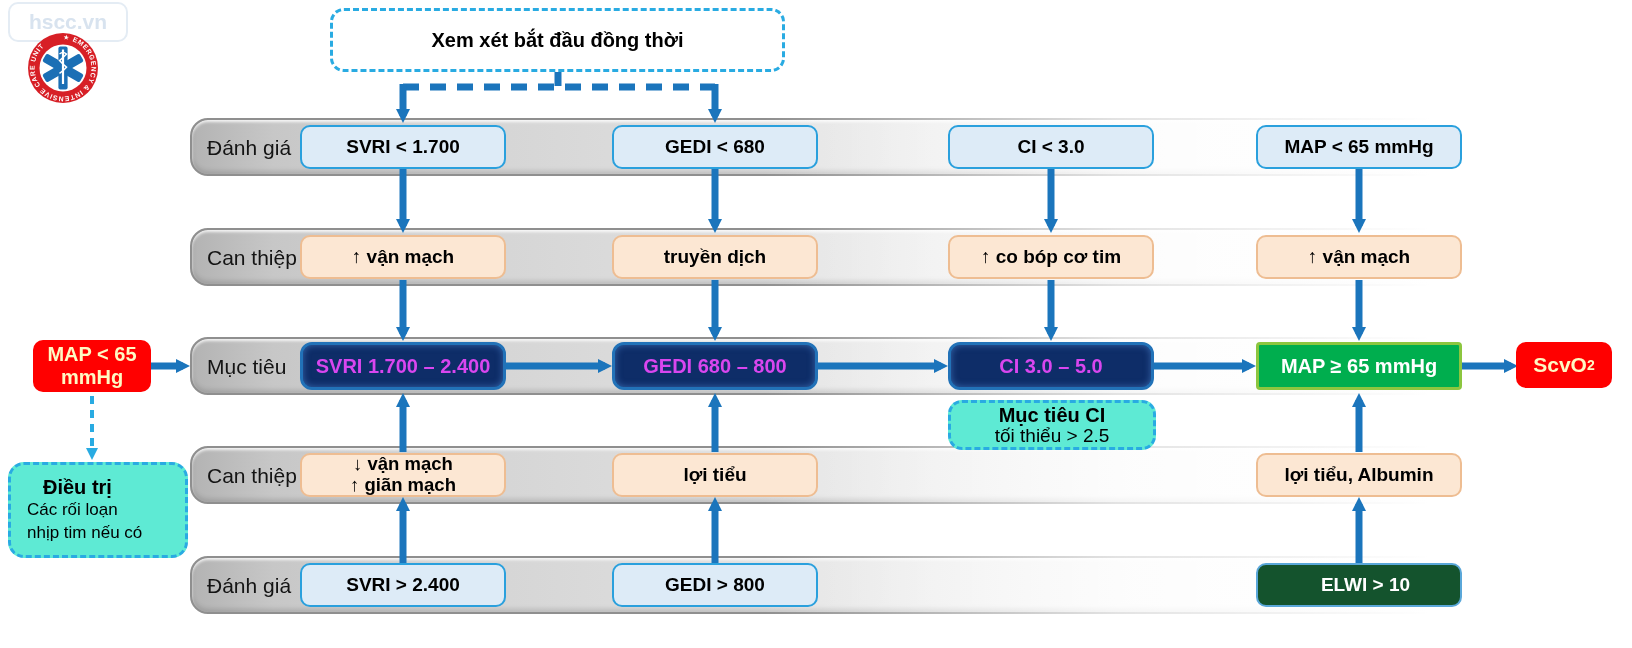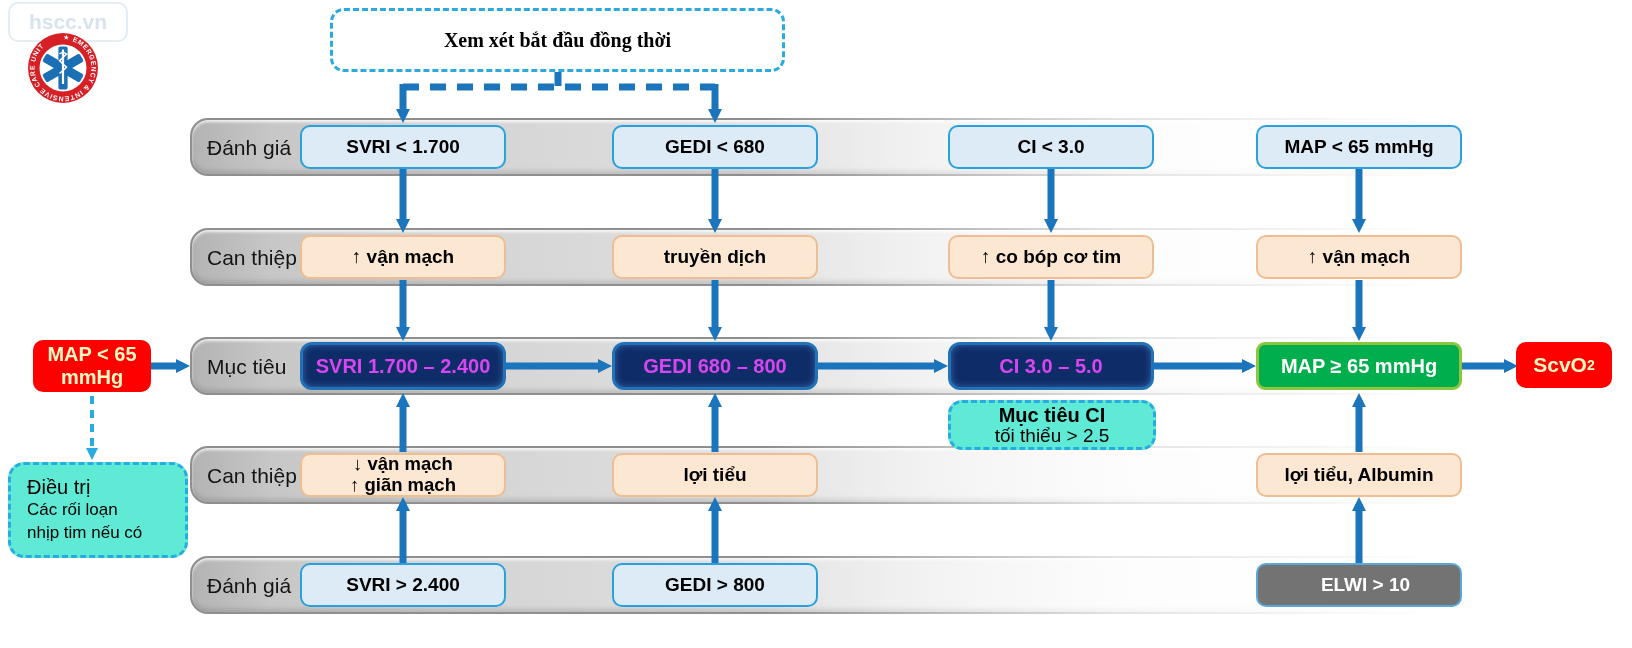--- a/index.html
+++ b/index.html
@@ -12,21 +12,21 @@
     position:absolute;left:8px;top:2px;width:116px;height:36px;
     border:2px solid #e4ecf4;border-radius:10px;
     display:flex;align-items:center;justify-content:center;
     color:#d8e3ef;font-weight:bold;font-size:21px;background:#fff;
   }
   .logo{position:absolute;left:27px;top:32px;width:72px;height:72px;}
   
   .top-note{
     position:absolute;left:330px;top:8px;width:455px;height:64px;box-sizing:border-box;
     border:3px dashed #29abe2;border-radius:14px;background:#fff;
-    display:flex;flex-direction:column;align-items:center;justify-content:center;gap:2px;font-family:Liberation Serif, serif;
+    display:flex;flex-direction:column;align-items:center;justify-content:center;gap:2px;
   }
   .tn-title{font-weight:bold;font-size:20px;}
   .tn-sub{font-size:19px;}
   
   .bar{
     position:absolute;left:190px;width:1356px;height:58px;box-sizing:border-box;
     border:2.5px solid #8f8f8f;border-radius:18px;
     background:linear-gradient(90deg,#b3b3b3 0%,#c7c7c7 6%,#d3d3d3 18%,#dedede 38%,#ececec 55%,#f6f6f6 72%,#fbfbfb 100%);
     box-shadow:inset 0 2px 3px rgba(255,255,255,.85), inset 0 -3px 5px rgba(0,0,0,.14);
   }
@@ -47,42 +47,42 @@
     display:flex;align-items:center;justify-content:center;text-align:center;
     font-weight:bold;font-size:19px;border-radius:10px;
   }
   .c1{left:300px}.c2{left:612px}.c3{left:948px}.c4{left:1256px}
   .r1{top:125px}.r2{top:235px}.r3{top:342px;height:48px}.r4{top:453px}.r5{top:563px}
   .assess{background:#ddebf7;border:2.5px solid #2aa0dd;}
   .interv{background:#fce7d3;border:2px solid #eebd92;white-space:pre-line;line-height:1.12;}
   .two-line{font-size:18.5px;}
   .target{background:#0e2d68;border:3px solid #2272b8;color:#d946ef;font-size:20px;border-radius:12px;
           box-shadow:inset 0 0 7px rgba(90,150,225,.55);}
-  .green{background:#00ae4e;border:3px solid #8cc63f;color:#fff;font-size:20px;border-radius:9px;text-align:right;}
-  .elwi{background:#737373;border:2px solid #5aa7d9;color:#fff;padding-left:13px;}
+  .green{background:#00ae4e;border:3px solid #8cc63f;color:#fff;font-size:20px;border-radius:4px;text-align:right;}
+  .elwi{background:#14532d;border:2px solid #5aa7d9;color:#fff;padding-left:13px;}
   .redbox{background:#ff0000;color:#fef9c3;border-radius:10px;}
   .map-trigger{
     position:absolute;left:33px;top:340px;width:118px;height:52px;
     display:flex;flex-direction:column;align-items:center;justify-content:center;
     font-weight:bold;font-size:20px;line-height:1.15;
   }
   .scvo2{position:absolute;left:1516px;top:342px;width:96px;height:46px;
     display:flex;align-items:center;justify-content:center;font-weight:bold;font-size:21px;}
   .scvo2 sub{font-size:14px;}
   
   .dashed-note{
     position:absolute;box-sizing:border-box;border:3px dashed #29abe2;border-radius:14px;background:#5eead4;
   }
   .ci-note{left:948px;top:400px;width:208px;height:50px;
     display:flex;flex-direction:column;align-items:center;justify-content:center;}
   .ci-note .nt{font-weight:bold;font-size:20px;line-height:1.1;}
   .ci-note .ns{font-size:19px;line-height:1.1;}
   .dieu-tri{left:8px;top:462px;width:180px;height:96px;border-radius:16px;
     display:flex;flex-direction:column;justify-content:center;padding-left:16px;}
-  .dieu-tri .nt{font-weight:normal;font-size:20px;}
+  .dieu-tri .nt{font-weight:bold;font-size:20px;margin-left:16px;}
   .dieu-tri .nb{font-size:17px;white-space:pre-line;line-height:1.3;}
 </style>
 </head>
 <body>
 
 <div class="canvas">
 
   <div class="hscc-badge">
     <span>hscc.vn</span>
   </div>

